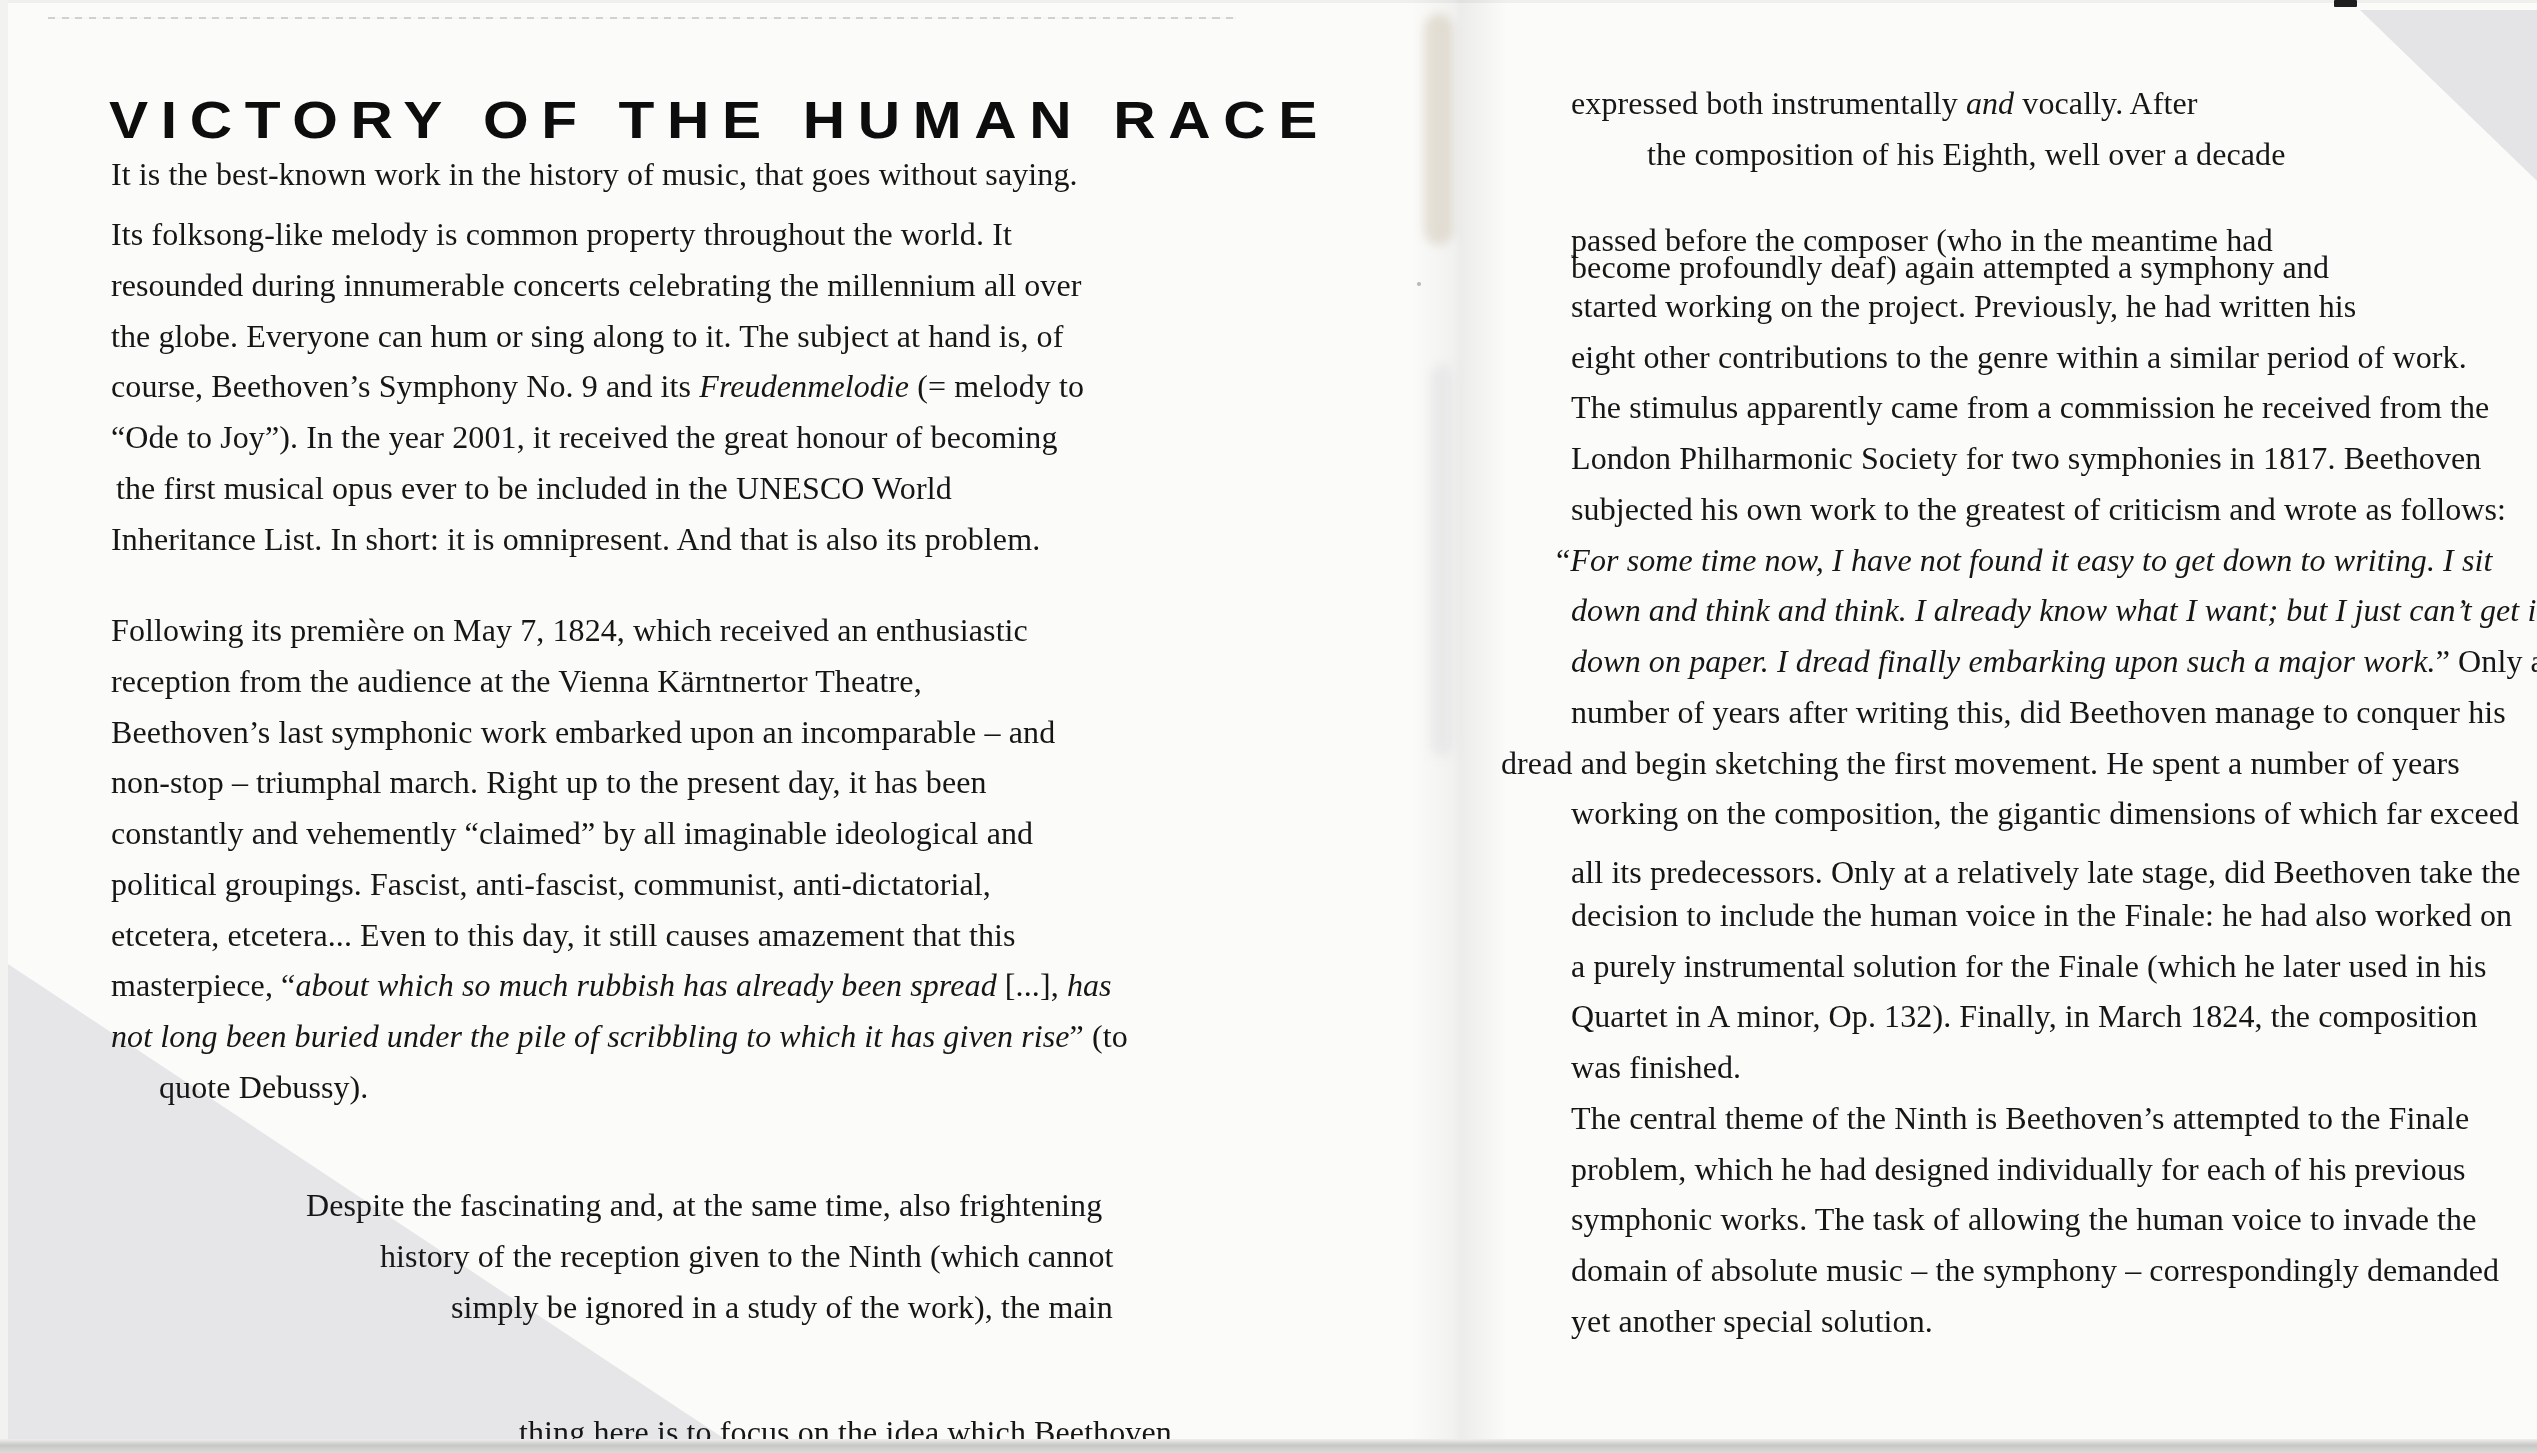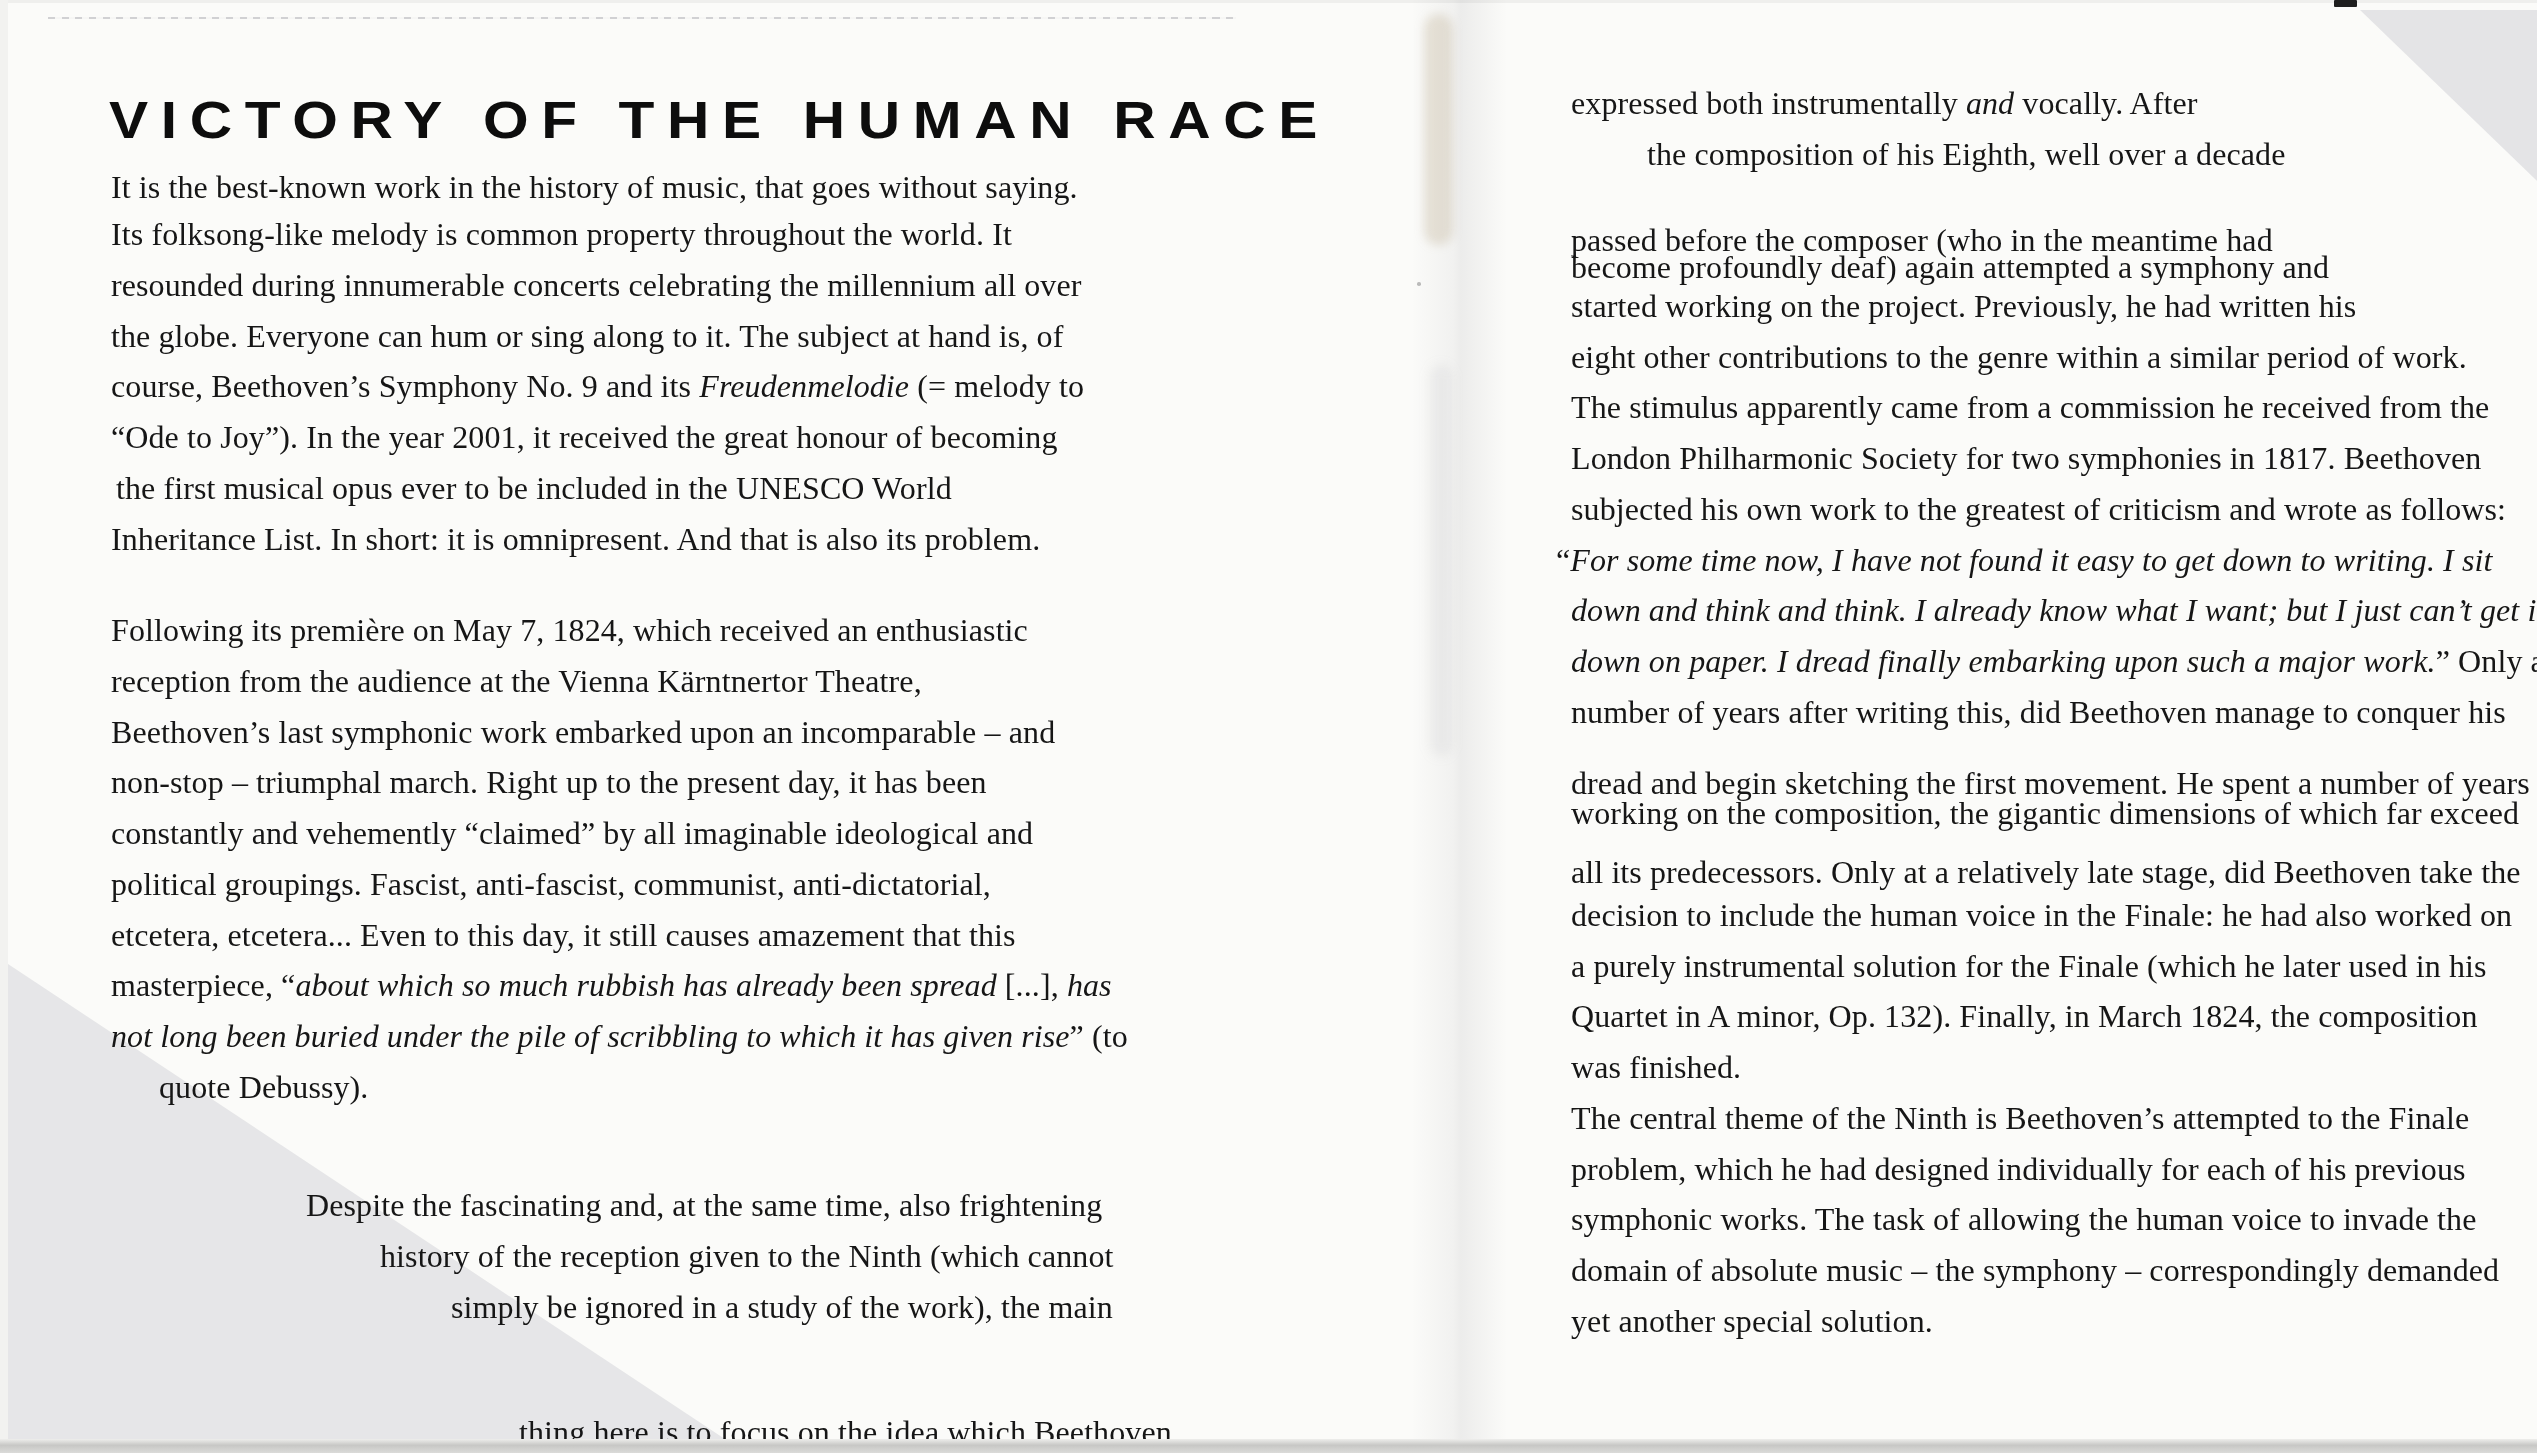--- a/index.html
+++ b/index.html
@@ -58,21 +58,21 @@
 <div class="tri-left"></div>
 <div class="tri-right"></div>
 
 <div class="gutter"></div>
 <div class="smudge-a"></div>
 <div class="smudge-b"></div>
 
 <div>
   <div class="headline">VICTORY OF THE HUMAN RACE</div>
   <div id="left-lines">
-      <div class="line" style="left: 111px; top: 171px;"><span>It is the best-known work in the history of music, that goes without saying.</span></div>
+      <div class="line" style="left: 111px; top: 158px;"><span>It is the best-known work in the history of music, that goes without saying.</span></div>
       <div class="line" style="left: 111px; top: 218px;"><span>Its folksong-like melody is common property throughout the world. It</span></div>
       <div class="line" style="left: 111px; top: 269px;"><span>resounded during innumerable concerts celebrating the millennium all over</span></div>
       <div class="line" style="left: 111px; top: 320px;"><span>the globe. Everyone can hum or sing along to it. The subject at hand is, of</span></div>
       <div class="line" style="left: 111px; top: 370px;"><span>course, Beethoven’s Symphony No. 9 and its </span><span class="it">Freudenmelodie</span><span> (= melody to</span></div>
       <div class="line" style="left: 111px; top: 421px;"><span>“Ode to Joy”). In the year 2001, it received the great honour of becoming</span></div>
       <div class="line" style="left: 116px; top: 472px;"><span>the first musical opus ever to be included in the UNESCO World</span></div>
       <div class="line" style="left: 111px; top: 523px;"><span>Inheritance List. In short: it is omnipresent. And that is also its problem.</span></div>
       <div class="line" style="left: 111px; top: 614px;"><span>Following its première on May 7, 1824, which received an enthusiastic</span></div>
       <div class="line" style="left: 111px; top: 665px;"><span>reception from the audience at the Vienna Kärntnertor Theatre,</span></div>
       <div class="line" style="left: 111px; top: 716px;"><span>Beethoven’s last symphonic work embarked upon an incomparable – and</span></div>
@@ -98,21 +98,21 @@
       <div class="line" style="left: 1571px; top: 251px;"><span>become profoundly deaf) again attempted a symphony and</span></div>
       <div class="line" style="left: 1571px; top: 290px;"><span>started working on the project. Previously, he had written his</span></div>
       <div class="line" style="left: 1571px; top: 341px;"><span>eight other contributions to the genre within a similar period of work.</span></div>
       <div class="line" style="left: 1571px; top: 391px;"><span>The stimulus apparently came from a commission he received from the</span></div>
       <div class="line" style="left: 1571px; top: 442px;"><span>London Philharmonic Society for two symphonies in 1817. Beethoven</span></div>
       <div class="line" style="left: 1571px; top: 493px;"><span>subjected his own work to the greatest of criticism and wrote as follows:</span></div>
       <div class="line" style="left: 1556px; top: 544px;"><span>“</span><span class="it">For some time now, I have not found it easy to get down to writing. I sit</span></div>
       <div class="line" style="left: 1571px; top: 594px;"><span class="it">down and think and think. I already know what I want; but I just can’t get it</span></div>
       <div class="line" style="left: 1571px; top: 645px;"><span class="it">down on paper. I dread finally embarking upon such a major work.</span><span>” Only a</span></div>
       <div class="line" style="left: 1571px; top: 696px;"><span>number of years after writing this, did Beethoven manage to conquer his</span></div>
-      <div class="line" style="left: 1571px; top: 747px; margin-top: 20px;"><span>dread and begin sketching the first movement. He spent a number of years</span></div>
+      <div class="line" style="left: 1501px; top: 747px;"><span>dread and begin sketching the first movement. He spent a number of years</span></div>
       <div class="line" style="left: 1571px; top: 797px;"><span>working on the composition, the gigantic dimensions of which far exceed</span></div>
       <div class="line" style="left: 1571px; top: 856px;"><span>all its predecessors. Only at a relatively late stage, did Beethoven take the</span></div>
       <div class="line" style="left: 1571px; top: 899px;"><span>decision to include the human voice in the Finale: he had also worked on</span></div>
       <div class="line" style="left: 1571px; top: 950px;"><span>a purely instrumental solution for the Finale (which he later used in his</span></div>
       <div class="line" style="left: 1571px; top: 1000px;"><span>Quartet in A minor, Op. 132). Finally, in March 1824, the composition</span></div>
       <div class="line" style="left: 1571px; top: 1051px;"><span>was finished.</span></div>
       <div class="line" style="left: 1571px; top: 1102px;"><span>The central theme of the Ninth is Beethoven’s attempted to the Finale</span></div>
       <div class="line" style="left: 1571px; top: 1153px;"><span>problem, which he had designed individually for each of his previous</span></div>
       <div class="line" style="left: 1571px; top: 1203px;"><span>symphonic works. The task of allowing the human voice to invade the</span></div>
       <div class="line" style="left: 1571px; top: 1254px;"><span>domain of absolute music – the symphony – correspondingly demanded</span></div>

